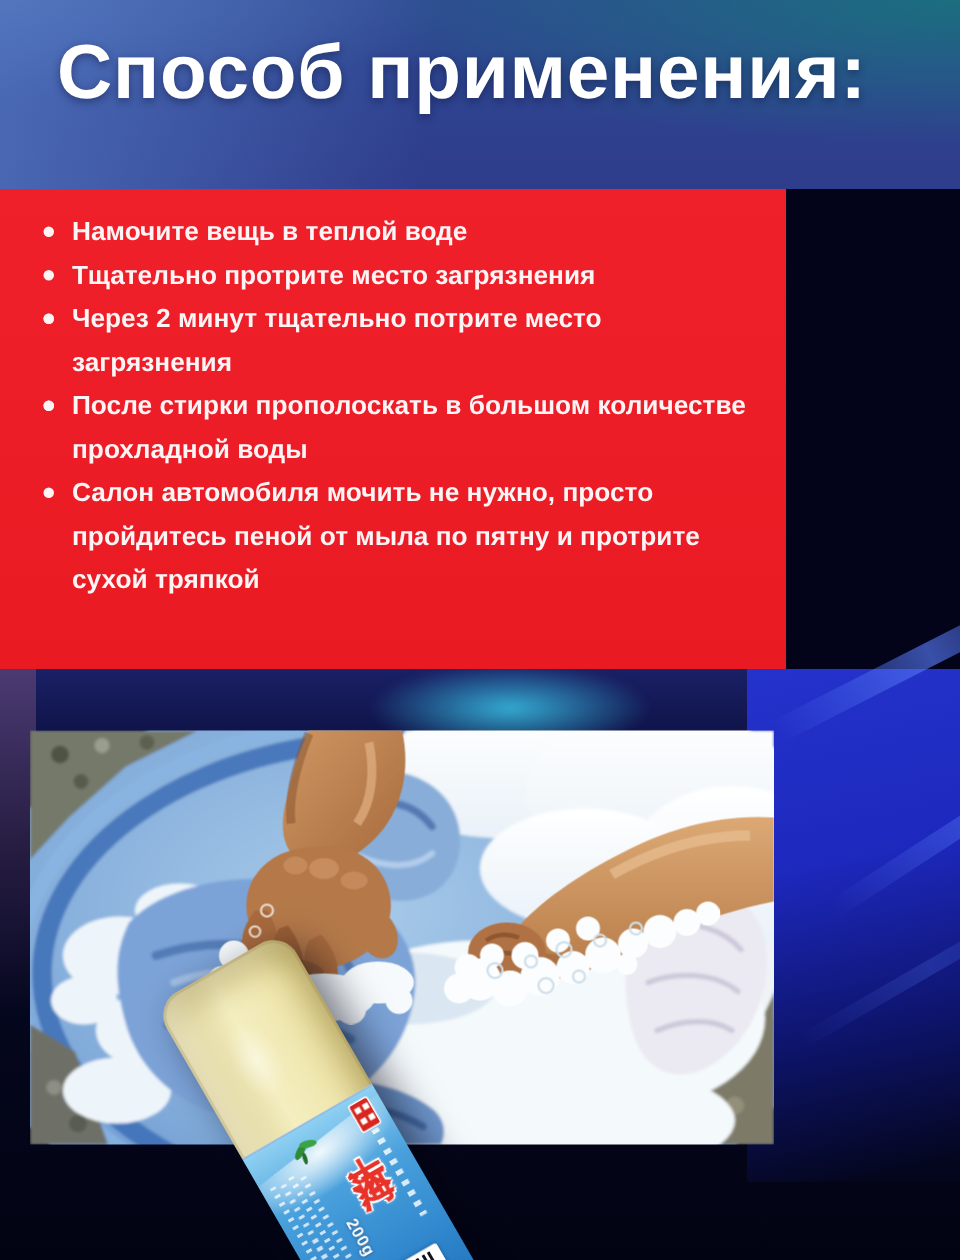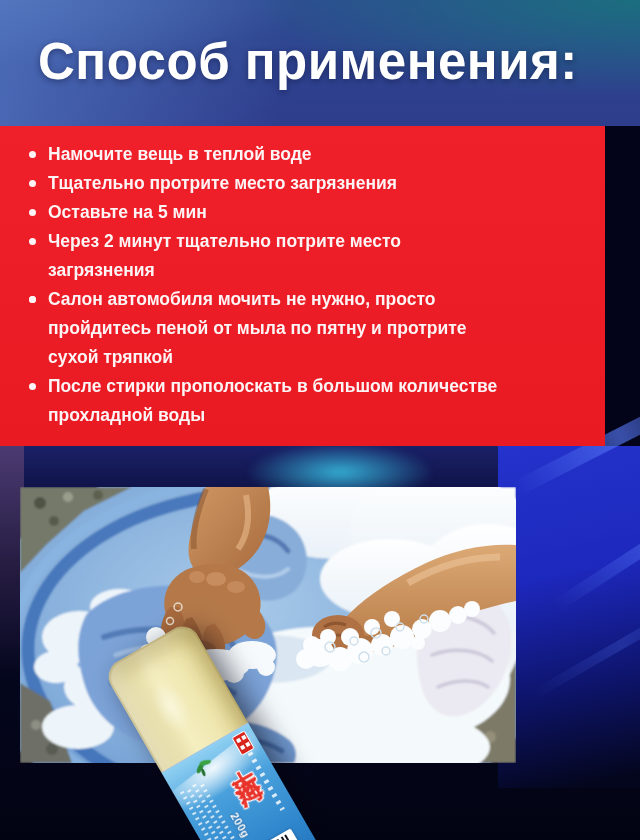--- a/index.html
+++ b/index.html
@@ -42,29 +42,29 @@
   }
   .streak{position:absolute;z-index:1;}
   .streak.s1{left:505px;top:428px;width:230px;height:16px;transform:rotate(-27deg);
     background:linear-gradient(90deg,rgba(80,115,240,0),rgba(86,120,245,.65),rgba(80,115,240,0));}
   .streak.s2{left:535px;top:532px;width:250px;height:13px;transform:rotate(-33deg);
     background:linear-gradient(90deg,rgba(95,135,255,0),rgba(95,135,255,.4),rgba(95,135,255,0));}
   .streak.s3{left:520px;top:640px;width:200px;height:10px;transform:rotate(-30deg);
     background:linear-gradient(90deg,rgba(70,100,220,0),rgba(70,100,220,.3),rgba(70,100,220,0));}
   
   .title{
-    position:absolute;left:0;top:32px;width:640px;z-index:2;
+    position:absolute;left:0;top:18px;width:640px;z-index:2;
     padding-left:38px;color:#ffffff;font-size:51px;line-height:60px;
     font-weight:bold;letter-spacing:.5px;
     text-shadow:0 2px 6px rgba(10,15,50,.45);
     white-space:nowrap;
   }
   
   .red-panel{
-    position:absolute;left:0;top:126px;width:605px;height:320px;z-index:2;
+    position:absolute;left:0;top:126px;width:524px;height:320px;z-index:2;
     background:linear-gradient(180deg,#f0202b 0%,#ea1a23 100%);
     padding:14px 20px 0 26px;
   }
   .red-panel ul{list-style:none;margin:0;padding:0;width:480px;}
   .red-panel li{
     position:relative;padding-left:22px;
     color:#fdf4f5;font-size:17.5px;line-height:29px;font-weight:bold;
   }
   .red-panel .dot{
     position:absolute;left:3px;top:11px;width:7px;height:7px;border-radius:50%;
@@ -150,25 +150,25 @@
   <div class="streak s1"></div>
   <div class="streak s2"></div>
   <div class="streak s3"></div>
 
   <div class="title">Способ применения:</div>
 
   <div class="red-panel">
     <ul>
       <li><span class="dot"></span><span>Намочите вещь в теплой воде</span></li>
       <li><span class="dot"></span><span>Тщательно протрите место загрязнения</span></li>
-      <li><span class="dot"></span><span>Оставьте на 5 мин</span></li>
+      <li><span class="dot"></span></li>
       <li><span class="dot"></span><span>Через 2 минут тщательно потрите место загрязнения</span></li>
       <li><span class="dot"></span></li>
+      <li><span class="dot"></span><span>После стирки прополоскать в большом количестве прохладной воды</span></li>
       <li><span class="dot"></span><span>Салон автомобиля мочить не нужно, просто пройдитесь пеной от мыла по пятну и протрите сухой тряпкой</span></li>
-      <li><span class="dot"></span><span>После стирки прополоскать в большом количестве прохладной воды</span></li>
     </ul>
   </div>
 
   <svg class="photo" viewBox="0 0 496 276" xmlns="http://www.w3.org/2000/svg">
     <defs>
       <radialGradient id="basinG" cx="45%" cy="40%" r="75%">
         <stop offset="0" stop-color="#a9cbe9"></stop>
           <stop offset=".55" stop-color="#7fa9d9"></stop>
           <stop offset="1" stop-color="#4e7fc0"></stop>
       </radialGradient>

